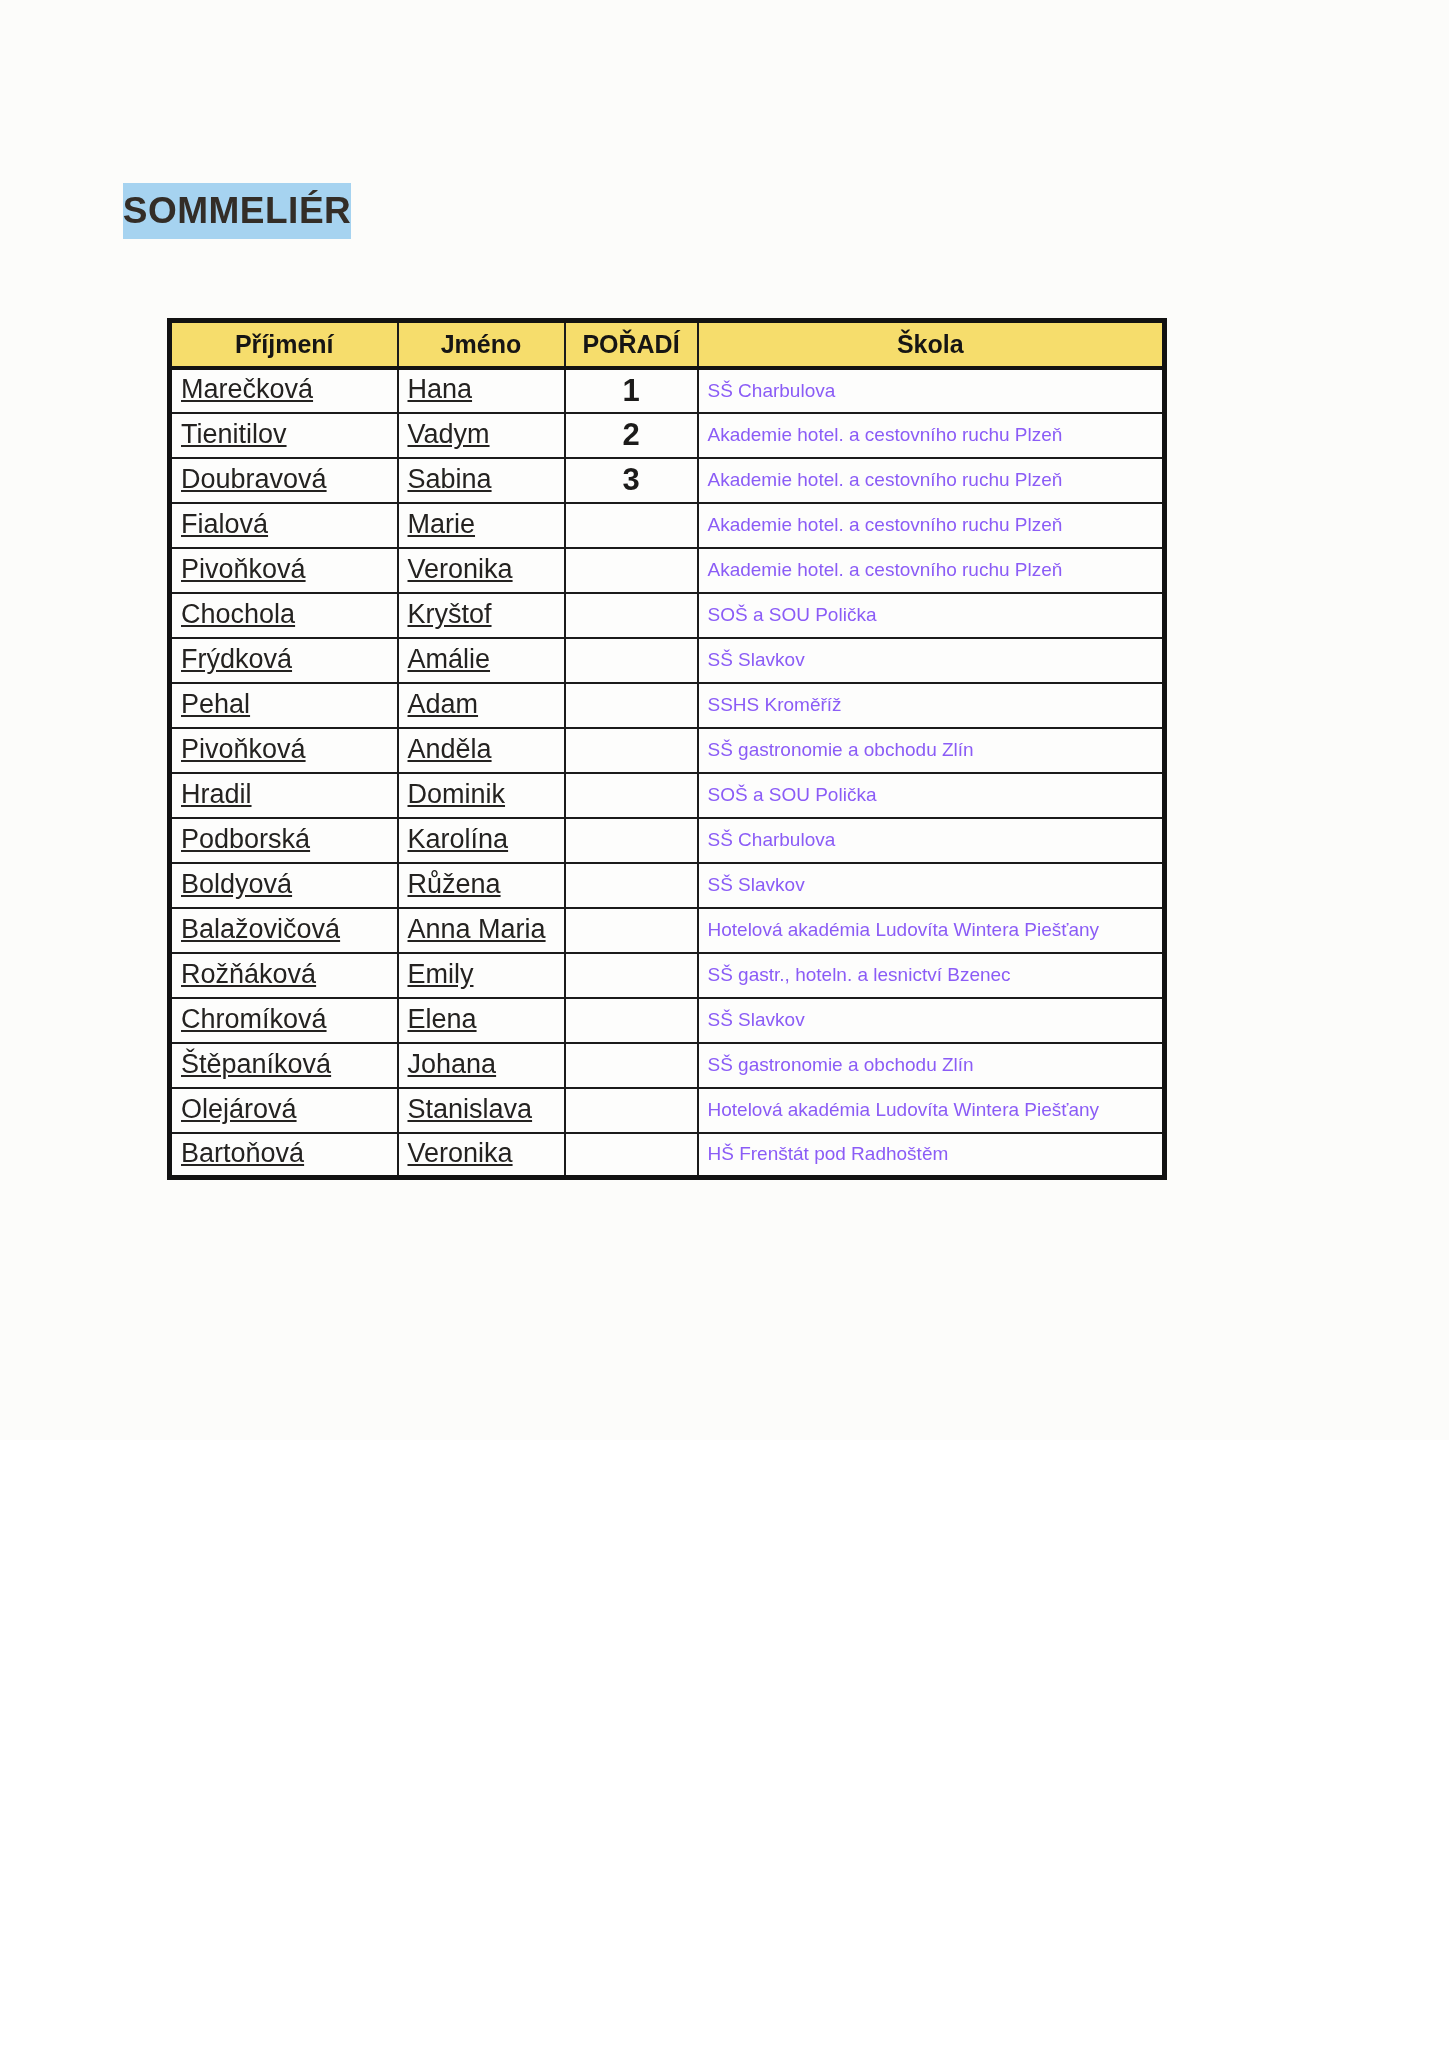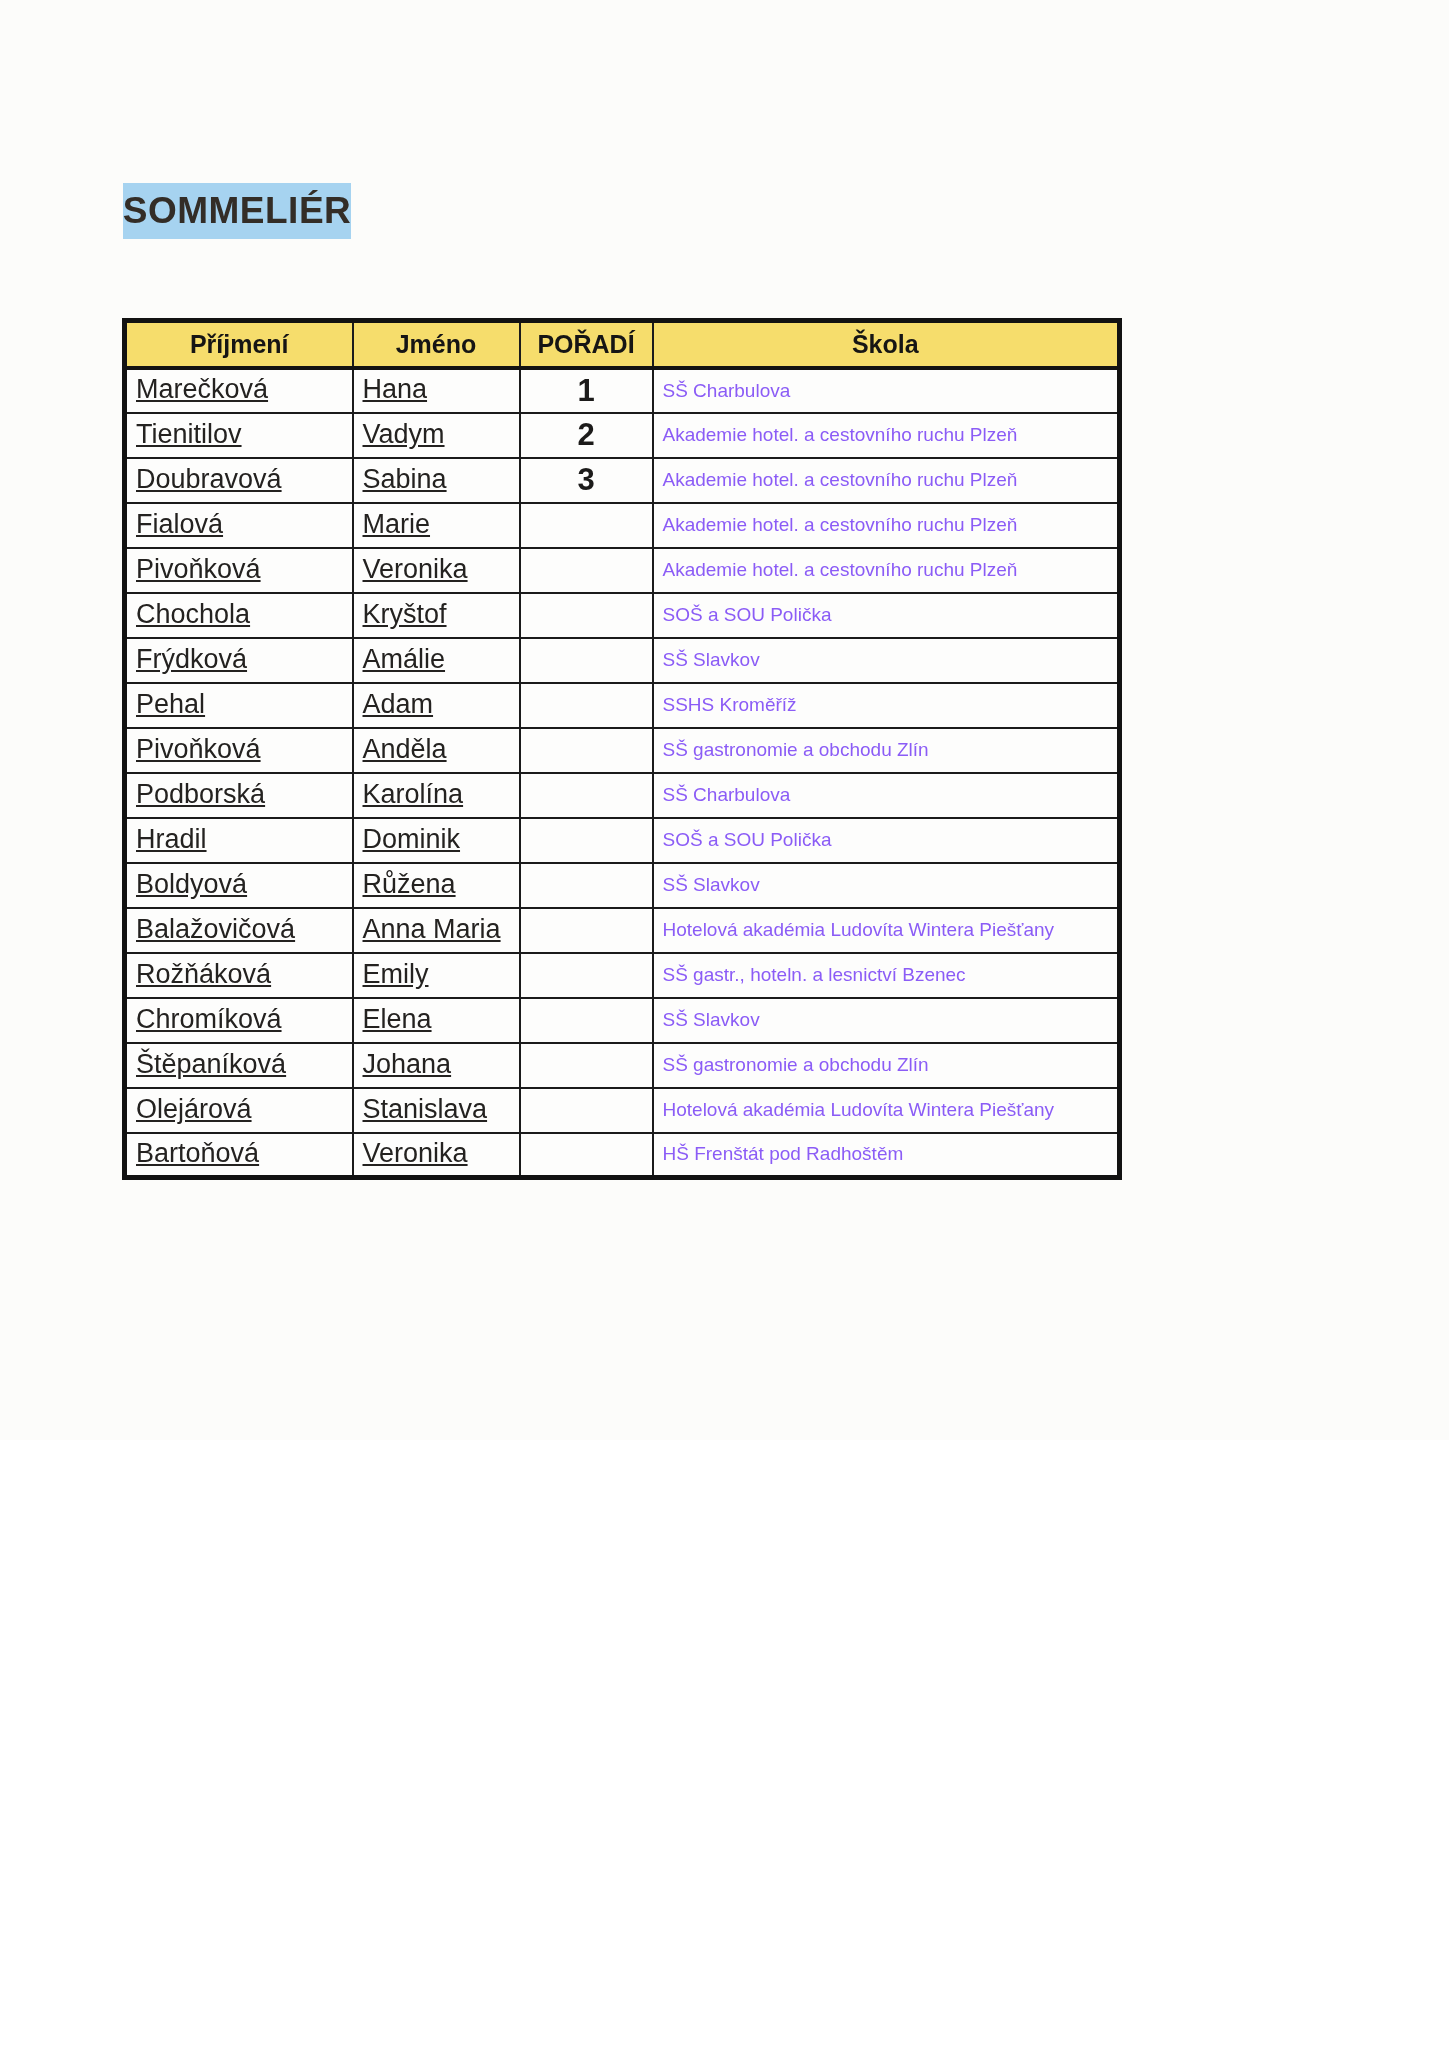--- a/index.html
+++ b/index.html
@@ -34,20 +34,21 @@
   .table-wrap {
     position: absolute;
     left: 122px;
     top: 318px;
   }
   table.results {
     border-collapse: collapse;
     background: #fdfdfc;
     border: 5px solid #121212;
     table-layout: fixed;
+    margin-left: 45px;
   }
   table.results th,
   table.results td {
     border: 2.5px solid #1b1b1b;
     box-sizing: border-box;
     overflow: hidden;
     white-space: nowrap;
   }
   table.results th {
     background: #f6dd6c;
@@ -158,30 +159,30 @@
     <td class="c-rank"></td>
     <td class="c-school">SSHS Kroměříž</td>
   </tr>
           <tr>
     <td class="c-surname">Pivoňková</td>
     <td class="c-firstname">Anděla</td>
     <td class="c-rank"></td>
     <td class="c-school">SŠ gastronomie a obchodu Zlín</td>
   </tr>
           <tr>
+    <td class="c-surname">Hradil</td>
+    <td class="c-firstname">Dominik</td>
+    <td class="c-rank"></td>
+    <td class="c-school">SOŠ a SOU Polička</td>
+  </tr>
+          <tr>
     <td class="c-surname">Podborská</td>
     <td class="c-firstname">Karolína</td>
     <td class="c-rank"></td>
     <td class="c-school">SŠ Charbulova</td>
-  </tr>
-          <tr>
-    <td class="c-surname">Hradil</td>
-    <td class="c-firstname">Dominik</td>
-    <td class="c-rank"></td>
-    <td class="c-school">SOŠ a SOU Polička</td>
   </tr>
           <tr>
     <td class="c-surname">Boldyová</td>
     <td class="c-firstname">Růžena</td>
     <td class="c-rank"></td>
     <td class="c-school">SŠ Slavkov</td>
   </tr>
           <tr>
     <td class="c-surname">Balažovičová</td>
     <td class="c-firstname">Anna Maria</td>

